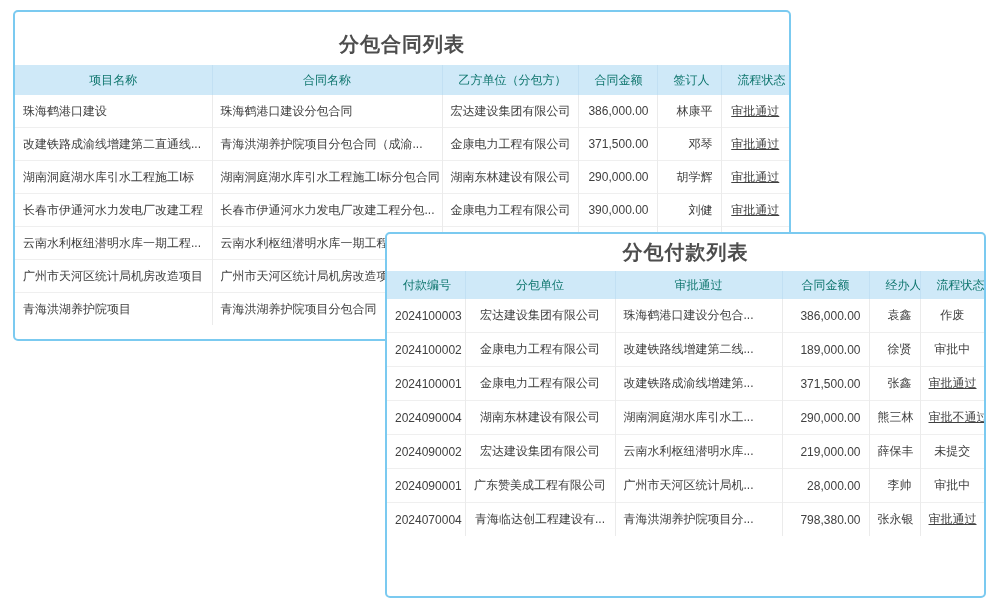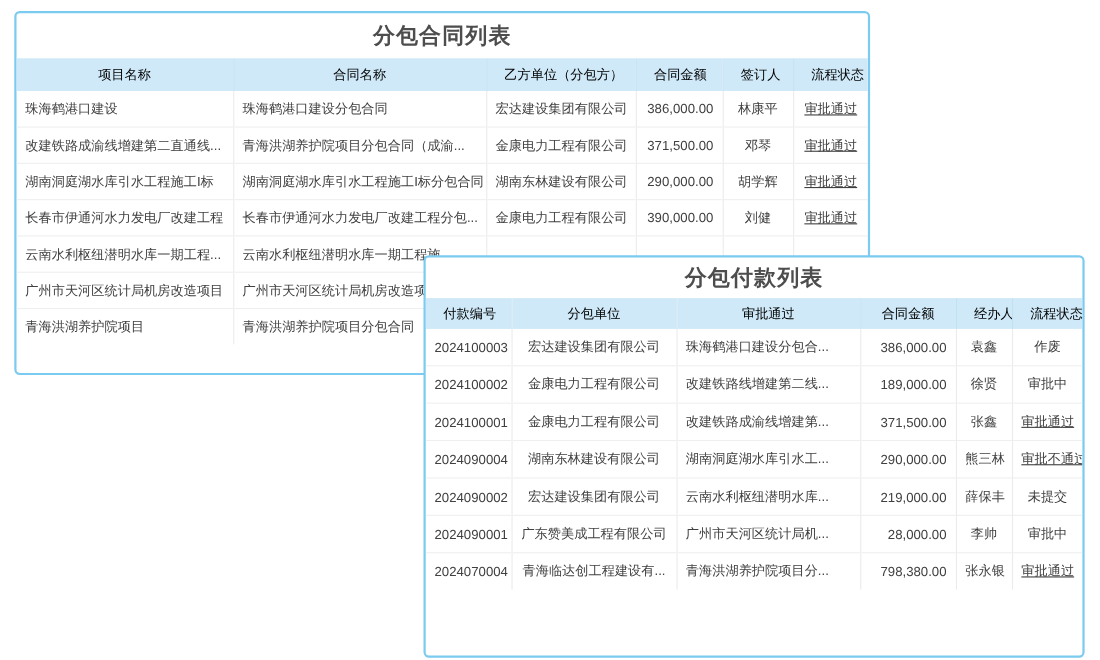--- a/index.html
+++ b/index.html
@@ -11,45 +11,45 @@
   .panel {
     position:absolute; box-sizing:border-box; background:#ffffff;
     border:2px solid #7bcaf0; border-radius:5px; overflow:hidden;
   }
   #contract-panel { left:13px; top:10px; width:778px; height:331px; z-index:1; }
   #payment-panel  { left:385px; top:232px; width:601px; height:366px; z-index:2; }
   .panel-title {
     display:flex; align-items:center; justify-content:center;
     font-size:20px; font-weight:bold; color:#4d4d4d; letter-spacing:1px;
   }
-  #contract-panel .panel-title { height:41px; }
+  #contract-panel .panel-title { height:41px;margin-top:12px; }
   #payment-panel  .panel-title { height:37px; }
   table.grid {
     width:100%; table-layout:fixed; border-collapse:collapse; font-size:12px;
   }
   table.grid th {
-    background:#cfe9f8; color:#000000; font-weight:normal;
+    background:#cfe9f8; color:#0f766e; font-weight:normal;
     height:30px; padding:0 16px; text-align:center;
     border-right:1px solid #c2e0f3; white-space:nowrap; overflow:hidden;
   }
   #payment-panel table.grid th { height:28px; }
   table.grid th:last-child { border-right:none; }
   table.grid td {
     height:32px; padding:0 8px; color:#404040;
     border-right:1px solid #ebebeb; border-top:1px solid #efefef;
     white-space:nowrap; overflow:hidden;
   }
   #payment-panel table.grid td { height:33px; }
   table.grid td:last-child { border-right:none; }
   table.grid tbody tr:first-child td { border-top:none; }
   .c-left   { text-align:left; }
   .c-center { text-align:center; }
   .c-link   { color:#3c9cdc;margin-left:44px; }
   .c-amount { text-align:right; padding-right:14px; color:#3c3c3c; }
-  .c-person { color:#3c9cdc; text-align:center; }
+  .c-person { color:#3c9cdc; text-align:right; }
   .c-status { text-align:center; }
   .st-approved      { color:#4cae50; text-decoration:underline; }
   .st-rejected      { color:#f25353; text-decoration:underline; }
   .st-pending       { color:#f5a623; }
   .st-void          { color:#9b3b9b; }
   .st-not_submitted { color:#3a3ad1; }
 </style>
 </head>
 <body>
 

